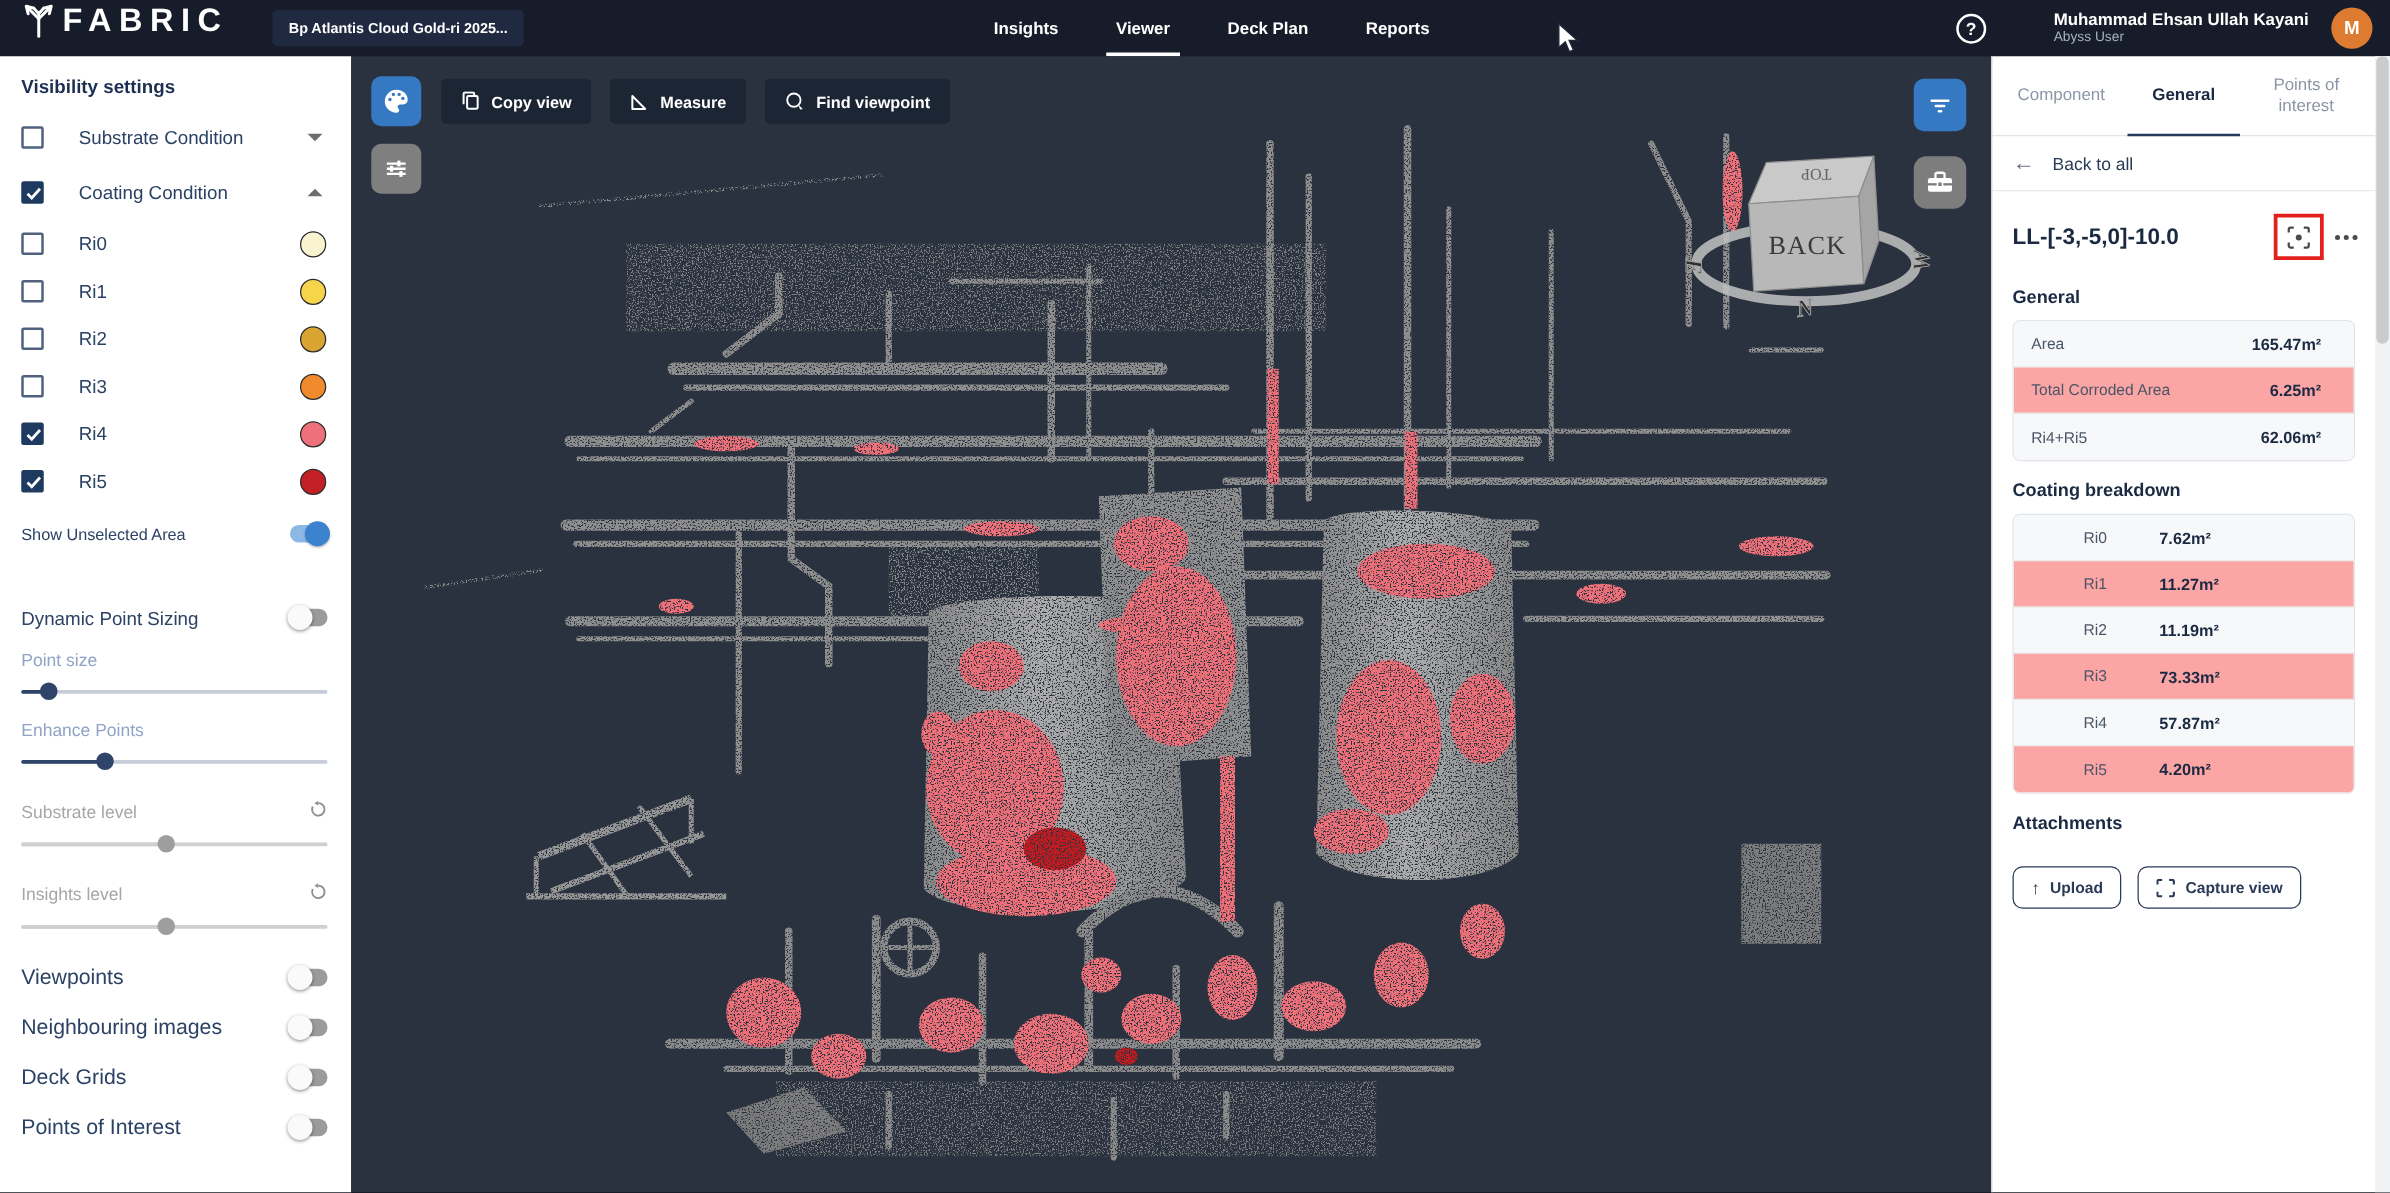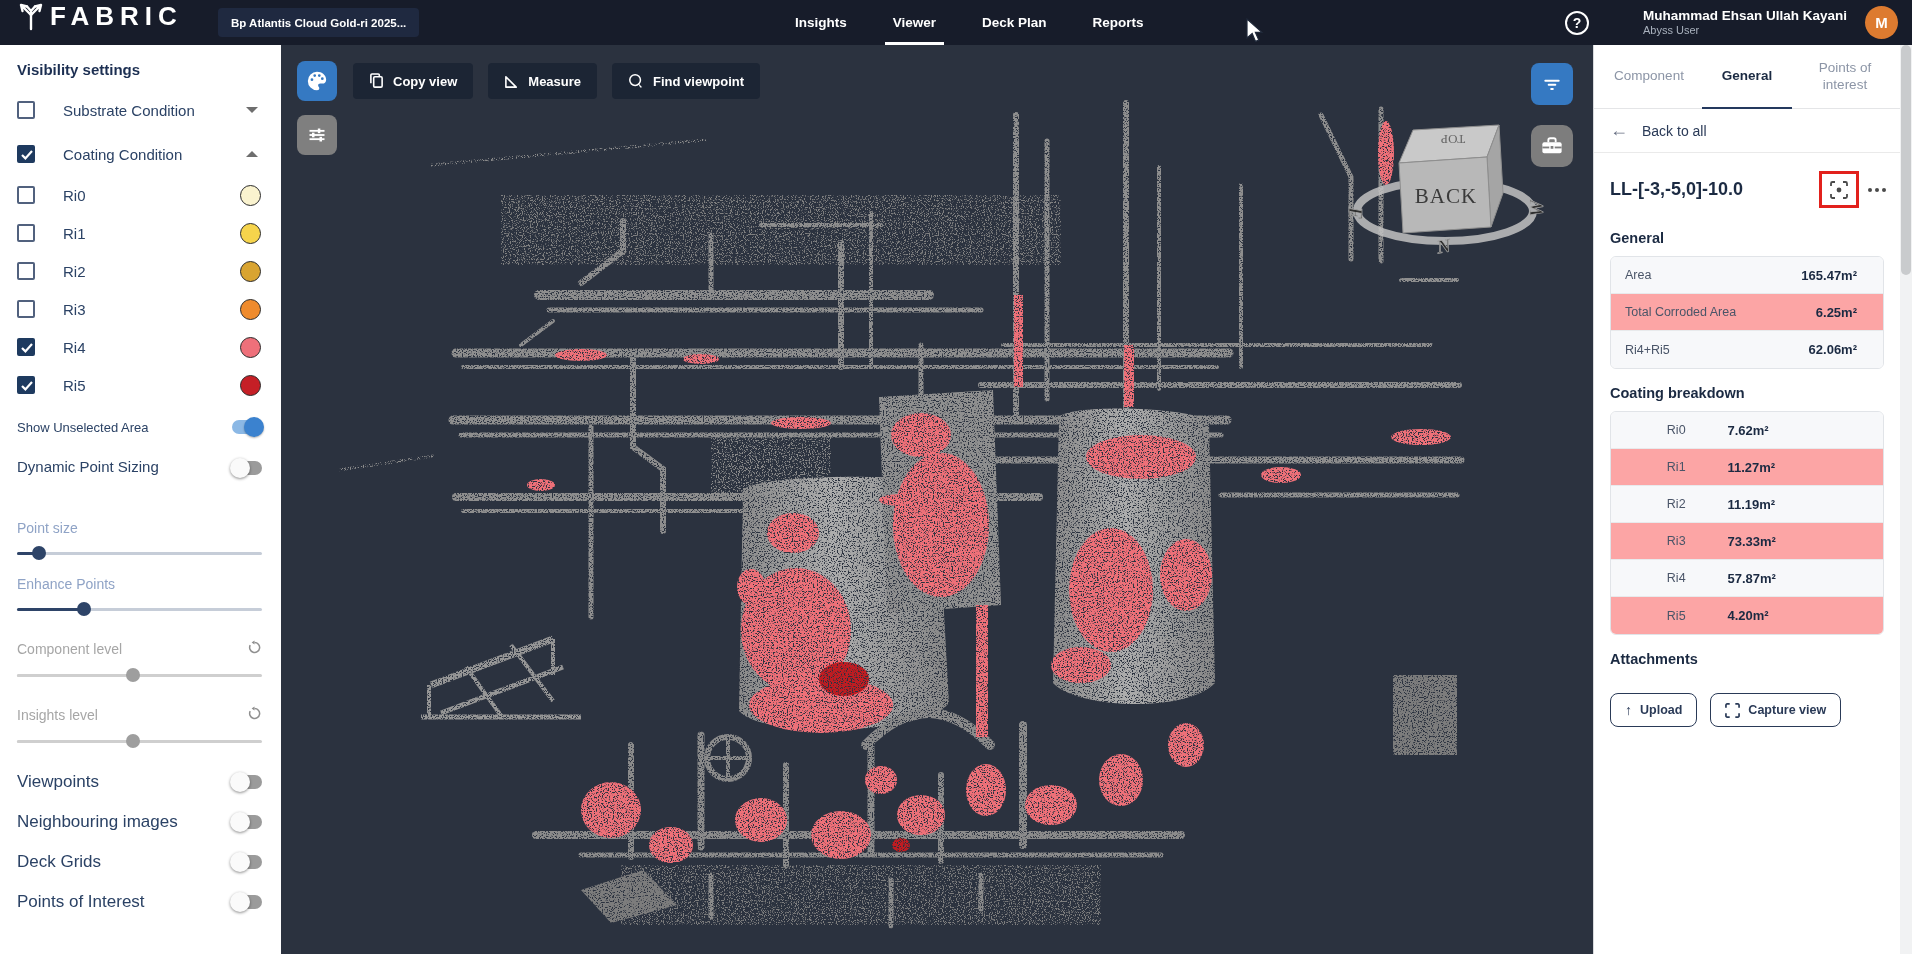--- a/index.html
+++ b/index.html
@@ -39,21 +39,21 @@
   .cb{width:18px;height:18px;border:2px solid #51False;border:2px solid #51617E;border-radius:2px;flex:none;position:relative;background:#fff;}
   .cb.checked{background:#1E3A5F;border-color:#1E3A5F;}
   .cb svg{position:absolute;left:1px;top:2px;}
   .slabel{font-size:15px;color:#2B4265;margin-left:28px;flex:1;}
   .caret{width:0;height:0;border-left:6px solid transparent;border-right:6px solid transparent;margin-right:6px;}
   .caret.down{border-top:6px solid #6E6E6E;}
   .caret.up{border-bottom:6px solid #6E6E6E;}
   .swatch{width:21px;height:21px;border-radius:50%;border:1.6px solid #2B2B2B;margin-right:3px;flex:none;}
   .small-row{display:flex;align-items:center;height:42px;margin-top:2px;}
   .small-label{font-size:13px;color:#2B4265;flex:1;}
-  .big-row{display:flex;align-items:flex-start;height:46px;margin-top:10px;}
+  .big-row{display:flex;align-items:flex-end;height:46px;margin-top:10px;}
   .big-label{font-size:15px;color:#2B4265;flex:1;}
 
   .toggle{position:relative;width:34px;height:20px;flex:none;}
   .toggle .track{position:absolute;left:2px;top:3px;width:30px;height:14px;border-radius:7px;background:#9B9B9B;}
   .toggle .thumb{position:absolute;top:0;left:0;width:20px;height:20px;border-radius:50%;background:#FAFAFA;box-shadow:0 1px 3px rgba(0,0,0,.45);}
   .toggle.on .track{background:#8BB8E5;}
   .toggle.on .thumb{left:14px;background:#3B82CF;box-shadow:0 1px 2px rgba(0,0,0,.3);}
 
   .slider-label{font-size:14px;color:#8FA3C6;margin-top:16px;display:flex;align-items:center;}
   .slider-label.gray{color:#A6A6A6;margin-top:24px;}
@@ -235,21 +235,21 @@
 
     <div class="slider-label">Enhance Points</div>
     <div class="slider">
       <div class="track">
           <div class="fill" style="width: 27%;"></div>
         </div>
       <div class="thumb" style="left: 27%;"></div>
     </div>
 
     <div class="slider-label gray">
-      <span>Component level</span>
+      <span>Substrate level</span>
       <span class="reset">
         <svg width="15" height="15" viewBox="0 0 15 15">
             <path d="M3.2,5.2 A5 5 0 1 0 7.5,2.5" fill="none" stroke="#8F8F8F" stroke-width="1.5"></path>
             <path d="M7.5,0.6 L7.5,4.4 L4.6,2.5 Z" fill="#8F8F8F"></path>
           </svg>
       </span>
     </div>
     <div class="slider disabled">
       <div class="track">
           <div class="fill" style="width: 47%;"></div>

